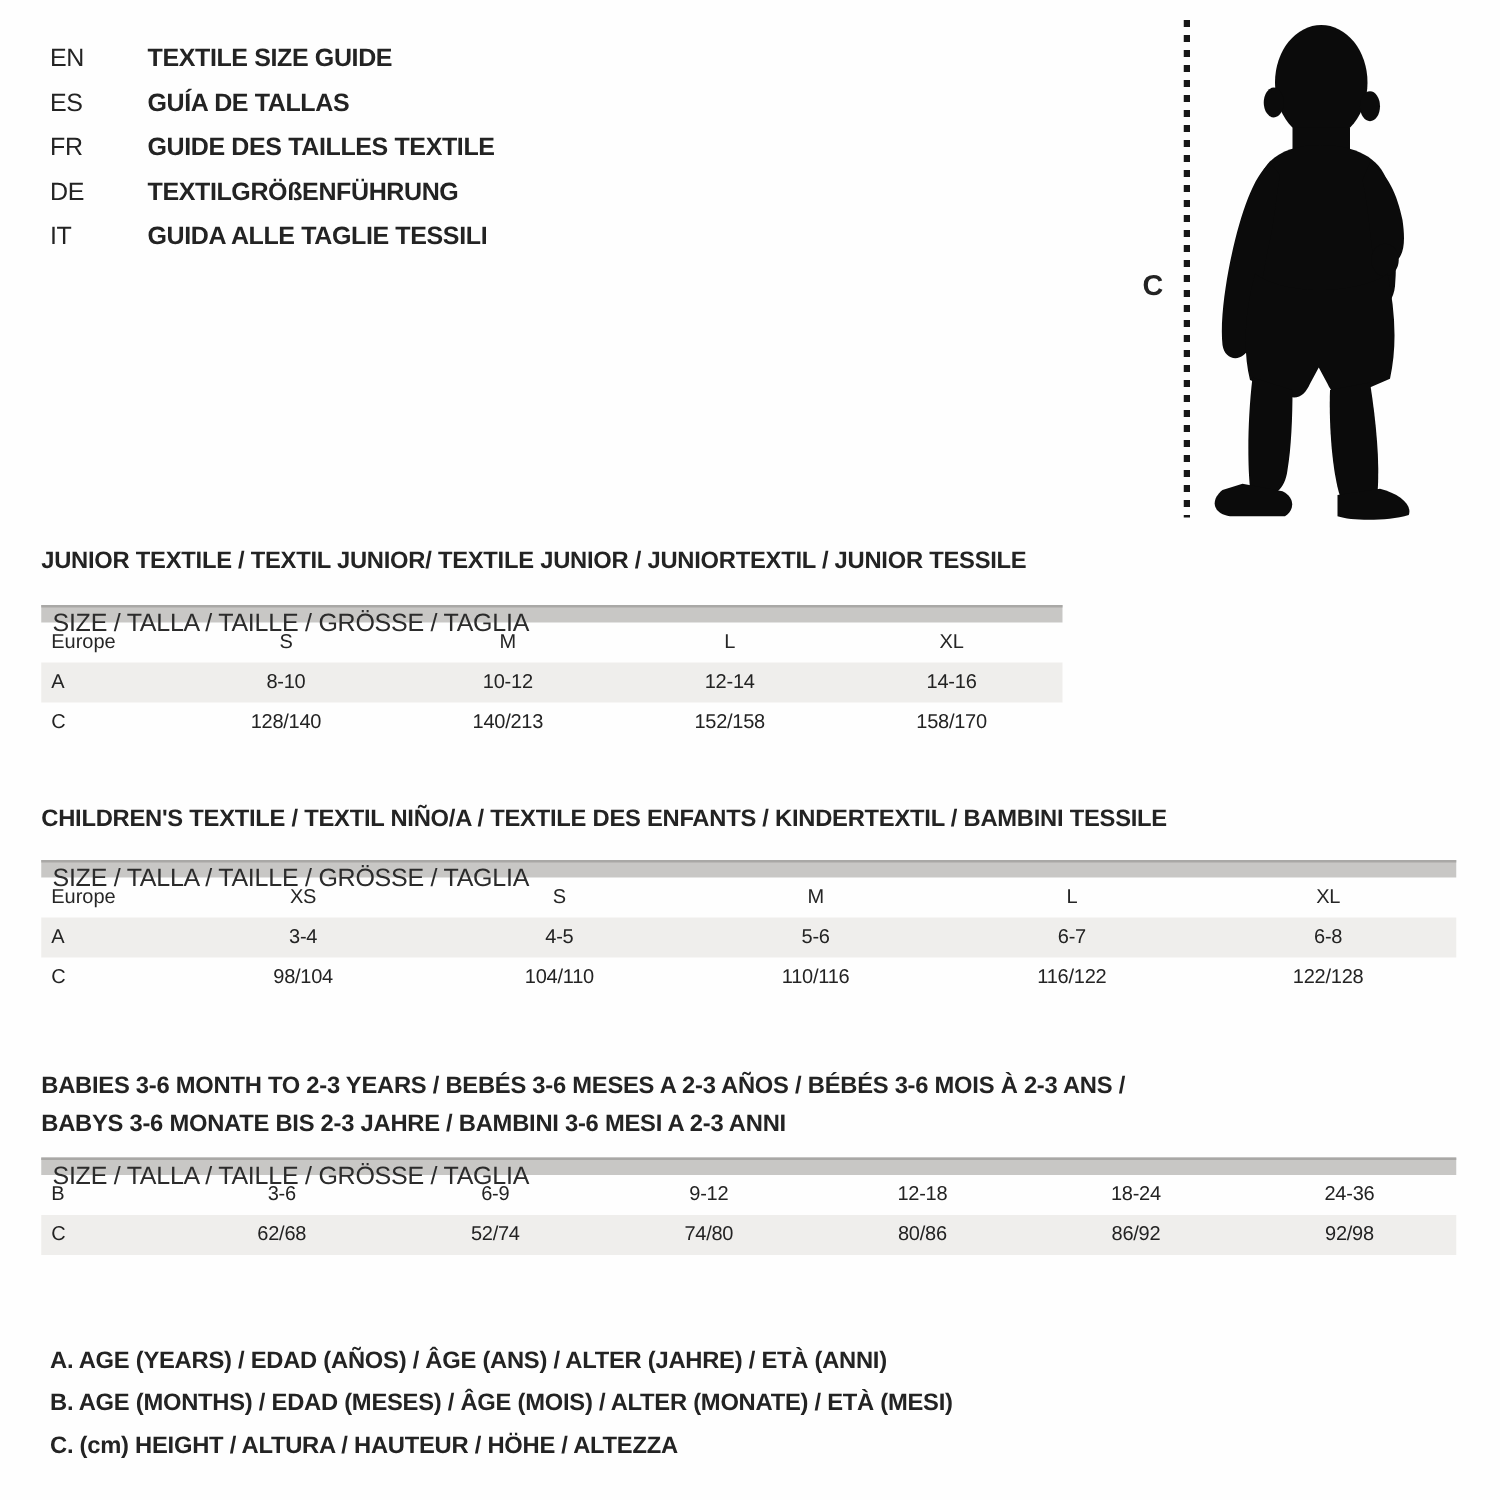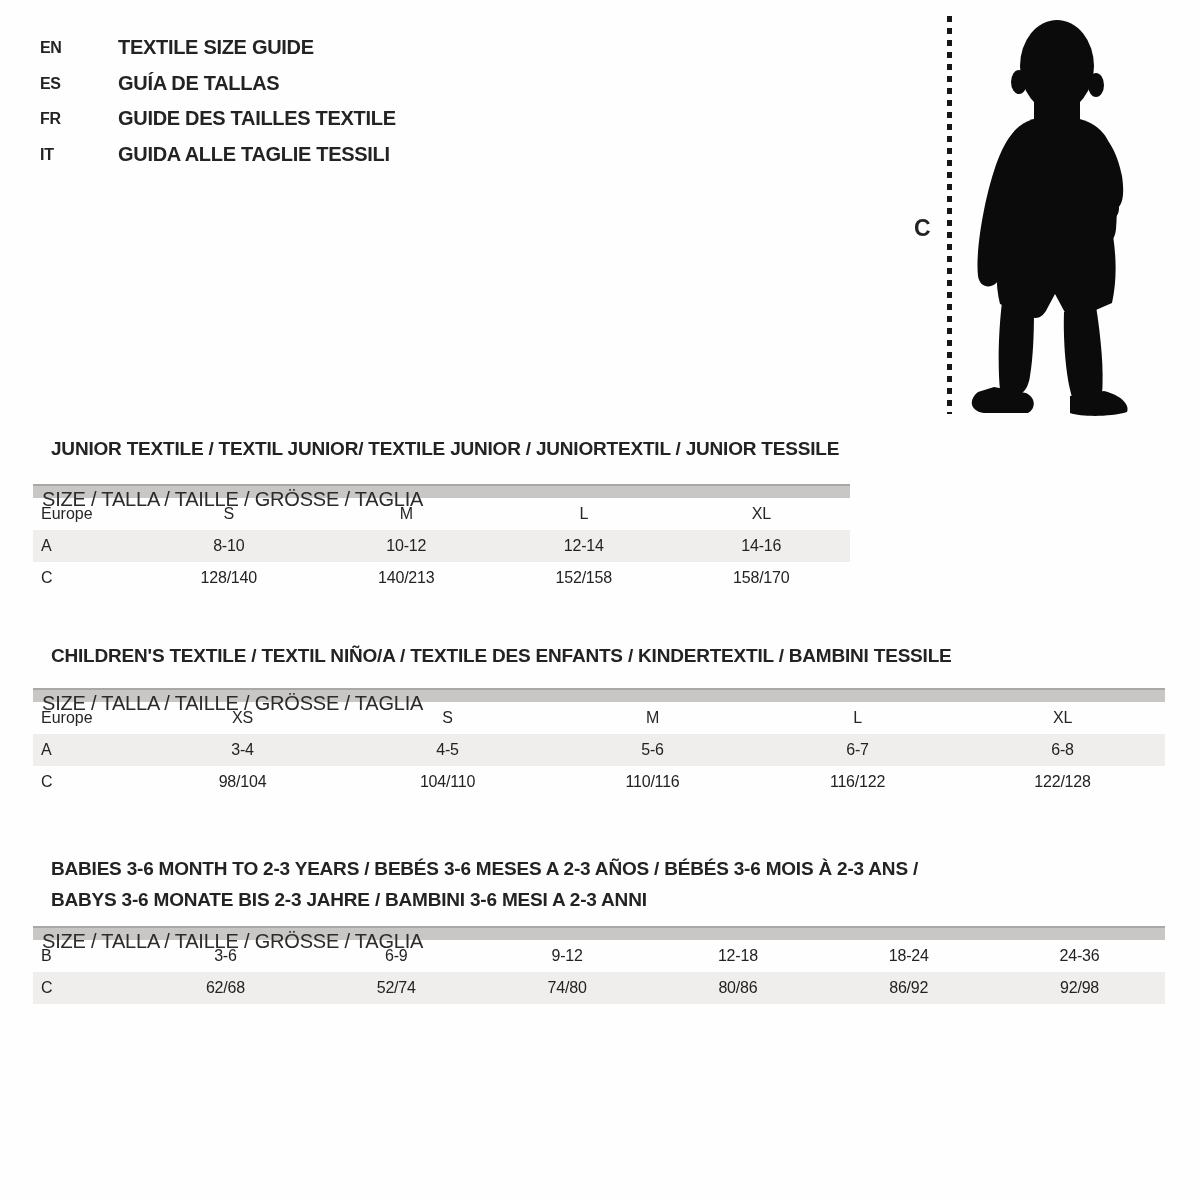--- a/index.html
+++ b/index.html
@@ -7,35 +7,35 @@
     position:relative;
     width:1200px;height:1200px;
     background:#fefefe;
     font-family:"Liberation Sans", sans-serif;
     color:#232323;
     overflow:hidden;
   }
   
   .lang-block{position:absolute;left:40px;top:30px;}
   .lang-row{display:flex;line-height:35.5px;}
-  .lang-code{width:78px;font-weight:700;font-size:16px;letter-spacing:-0.3px;}
+  .lang-code{width:78px;font-weight:400;font-size:20px;letter-spacing:-0.3px;}
   .lang-title{font-weight:700;font-size:20px;letter-spacing:-0.3px;white-space:nowrap;}
   
   .measure-label{position:absolute;left:914px;top:215px;font-size:23px;font-weight:700;}
   .measure-line{
     position:absolute;left:947px;top:16px;width:5px;height:398px;
     background:repeating-linear-gradient(to bottom,#161616 0 6px,transparent 6px 12px);
   }
   .silhouette{position:absolute;left:958px;top:14px;width:200px;height:404px;}
   
   .section{position:absolute;left:33px;}
   #sec0{top:437px;width:817px;}
   #sec1{top:644px;width:1132px;}
   #sec2{top:853px;width:1132px;}
-  .sec-heading{font-weight:700;font-size:19px;line-height:24px;letter-spacing:-0.2px;margin-left:18px;white-space:nowrap;}
+  .sec-heading{font-weight:700;font-size:19px;line-height:24px;letter-spacing:-0.2px;margin-left:0;white-space:nowrap;}
   #sec2 .sec-heading{line-height:31px;}
   .tbl{margin-top:23px;}
   #sec1 .tbl{margin-top:20px;}
   #sec2 .tbl{margin-top:11px;}
   .tbl-bar{
     height:14px;box-sizing:border-box;
     background:#c8c7c5;border-top:2px solid #a9a8a6;
     font-size:20px;line-height:27px;color:#2b2b2b;
     padding-left:9px;letter-spacing:-0.2px;
   }
@@ -58,20 +58,24 @@
         <span class="lang-code">EN</span>
         <span class="lang-title">TEXTILE SIZE GUIDE</span>
       </div>
       <div class="lang-row">
         <span class="lang-code">ES</span>
         <span class="lang-title">GUÍA DE TALLAS</span>
       </div>
       <div class="lang-row">
         <span class="lang-code">FR</span>
         <span class="lang-title">GUIDE DES TAILLES TEXTILE</span>
+      </div>
+      <div class="lang-row">
+        <span class="lang-code">DE</span>
+        <span class="lang-title">TEXTILGRÖßENFÜHRUNG</span>
       </div>
       <div class="lang-row">
         <span class="lang-code">IT</span>
         <span class="lang-title">GUIDA ALLE TAGLIE TESSILI</span>
       </div>
     </div>
 
   <div class="measure-label">C</div>
   <div class="measure-line"></div>
 
@@ -169,14 +173,19 @@
           <div class="cell">62/68</div>
           <div class="cell">52/74</div>
           <div class="cell">74/80</div>
           <div class="cell">80/86</div>
           <div class="cell">86/92</div>
           <div class="cell">92/98</div>
         </div>
       </div>
     </div>
 
+  <div class="legend" id="legendBlock">
+      <div class="legend-line">A. AGE (YEARS) / EDAD (AÑOS) / ÂGE (ANS) / ALTER (JAHRE) / ETÀ (ANNI)</div>
+      <div class="legend-line">B. AGE (MONTHS) / EDAD (MESES) / ÂGE (MOIS) / ALTER (MONATE) / ETÀ (MESI)</div>
+      <div class="legend-line">C. (cm) HEIGHT / ALTURA / HAUTEUR / HÖHE / ALTEZZA</div>
+    </div>
 
 </div>
 
 </body></html>

